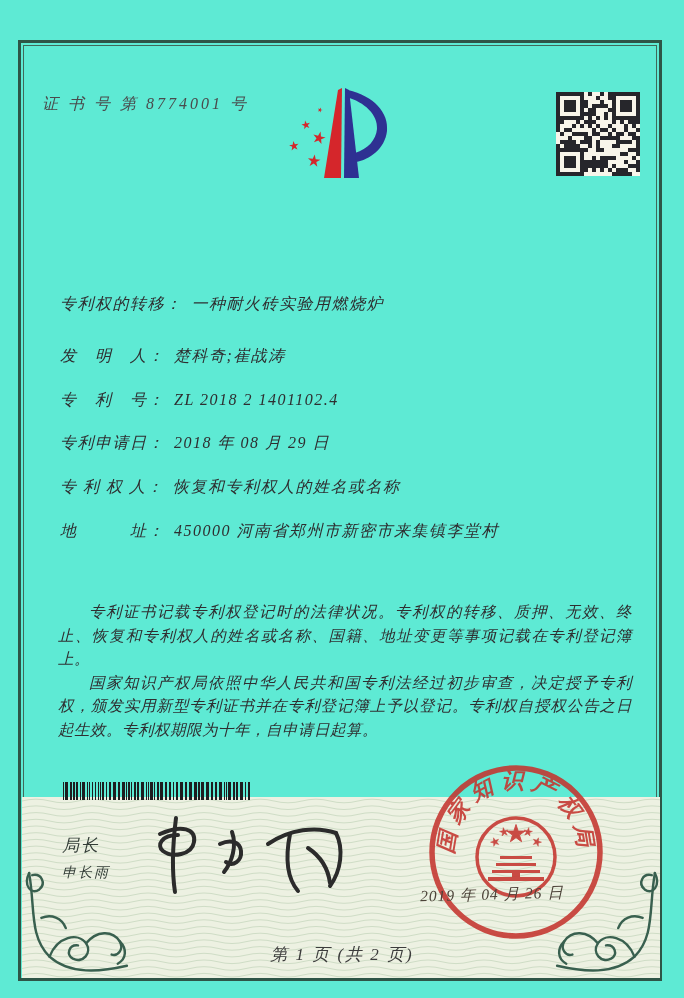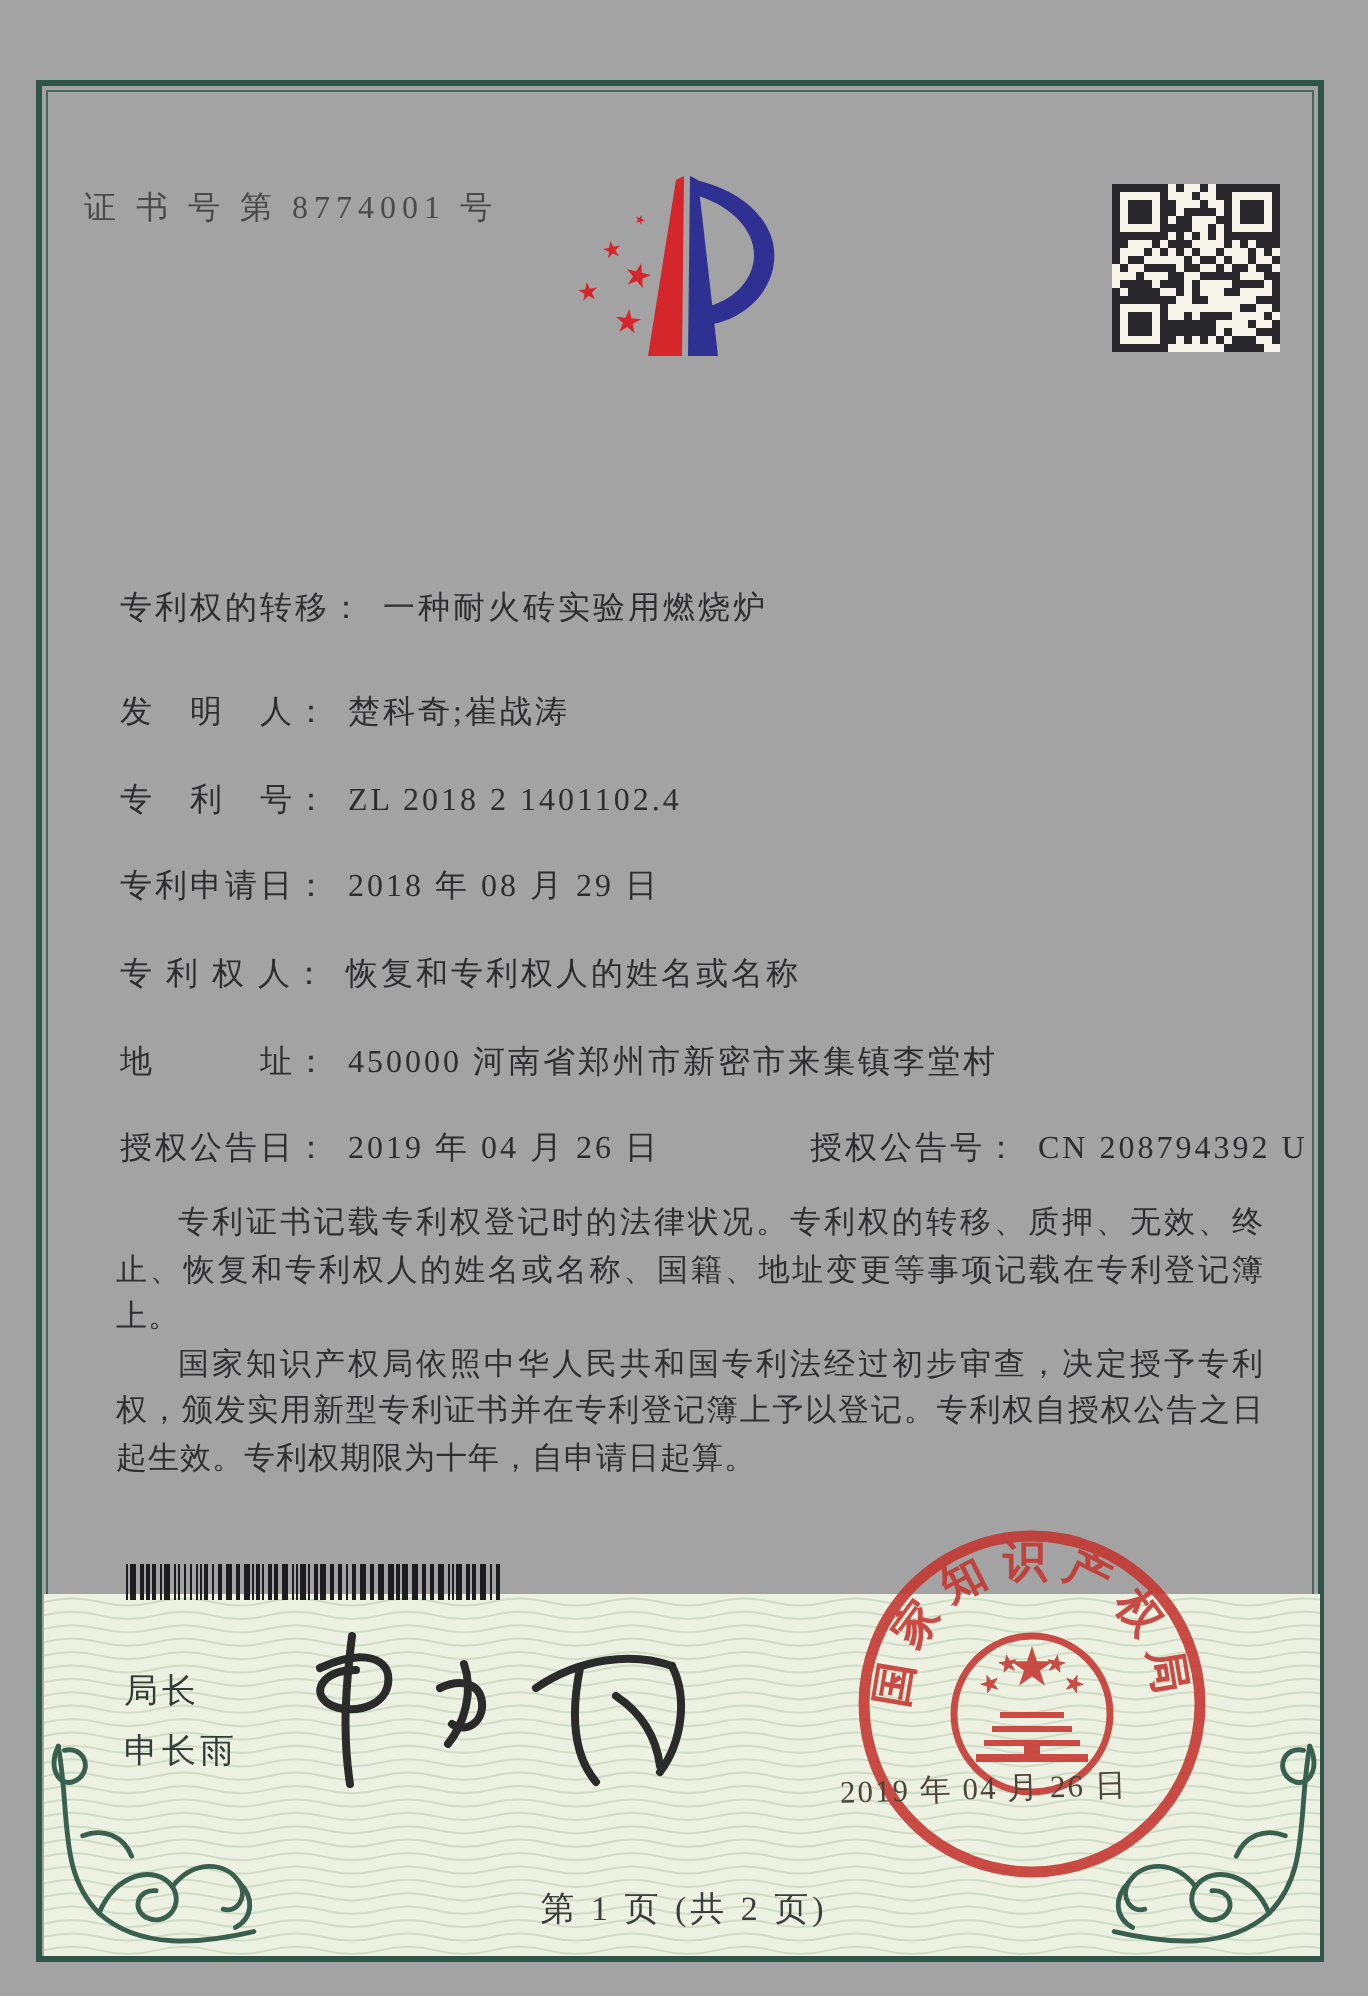--- a/index.html
+++ b/index.html
@@ -1,21 +1,21 @@
 <!DOCTYPE html>
 <html><head>
 <meta charset="utf-8">
 <style>
   html,body{margin:0;padding:0;}
   body{
     width:684px;height:998px;position:relative;overflow:hidden;
     background:#f9f6eb;
     font-family:"Liberation Serif","DejaVu Serif",serif;
   }
-  .paper{position:absolute;inset:0;background:#a3a3a3;}
+  .paper{position:absolute;inset:0;background:#5eead4;font-style:italic;}
   
   .frame-outer{position:absolute;left:18px;top:40px;right:22px;bottom:17px;
     border:3px solid #2e5547;}
   .frame-inner{position:absolute;inset:2px;border:1px solid #41685a;}
   
   #waves{position:absolute;left:22px;top:797px;width:638px;height:181px;}
   .flourish{position:absolute;width:112px;height:112px;}
   .flourish.left{left:21px;top:867px;}
   .flourish.right{left:551px;top:867px;transform:scaleX(-1);}
   .cert-no{position:absolute;left:42px;top:94px;font-size:16px;letter-spacing:3px;color:#4a4a4c;}
@@ -25,21 +25,21 @@
     font-size:39px;letter-spacing:9px;color:#39393b;}
   .field-row{position:absolute;left:60px;font-size:16px;color:#2e2e30;letter-spacing:1.5px;white-space:nowrap;}
   .field-row .val{margin-left:9px;}
   .grant-no-pair{position:absolute;left:345px;top:0;}
   .paras{position:absolute;left:58px;top:600px;width:574px;font-size:15.5px;
     line-height:23.5px;color:#2f2f31;text-align:justify;letter-spacing:0.5px;}
   .paras p{margin:0;text-indent:2em;}
   #barcode{position:absolute;left:62px;top:781px;width:190px;height:20px;}
   .officer-title{position:absolute;left:62px;top:834px;font-size:17px;letter-spacing:2px;color:#333d37;
     font-family:"Liberation Sans","DejaVu Sans",sans-serif;}
-  .officer-name{position:absolute;left:62px;top:864px;font-size:17px;letter-spacing:2px;color:#333d37;
+  .officer-name{position:absolute;left:62px;top:864px;font-size:14px;letter-spacing:2px;color:#333d37;
     font-family:"Liberation Sans","DejaVu Sans",sans-serif;}
   #signature{position:absolute;left:140px;top:804px;width:215px;height:96px;}
   #seal{position:absolute;left:424px;top:760px;width:184px;height:184px;}
   .seal-date{position:absolute;left:420px;top:884px;width:180px;font-size:15.5px;
     color:#4c4339;letter-spacing:1px;transform:rotate(-1.5deg);white-space:nowrap;}
   .page-footer{position:absolute;left:0;top:943px;width:100%;text-align:center;
     font-size:17px;color:#3c3c3c;letter-spacing:2px;}
   .hidden-defs{position:absolute;width:0;height:0;overflow:hidden;}
 </style>
 </head>
@@ -380,26 +380,20 @@
   </div>
   <div class="field-row" style="top:433px">
     <span class="lbl">专利申请日：</span><span class="val">2018 年 08 月 29 日</span>
   </div>
   <div class="field-row" style="top:477px">
     <span class="lbl">专 利 权 人：</span><span class="val">恢复和专利权人的姓名或名称</span>
   </div>
   <div class="field-row" style="top:521px">
     <span class="lbl">地　　　址：</span><span class="val">450000 河南省郑州市新密市来集镇李堂村</span>
   </div>
-  <div class="field-row" style="top:564px">
-    <span class="lbl">授权公告日：</span><span class="val">2019 年 04 月 26 日</span>
-    <span class="grant-no-pair">
-      <span class="lbl">授权公告号：</span><span class="val">CN 208794392 U</span>
-    </span>
-  </div>
 
   <div class="paras">
     <p>专利证书记载专利权登记时的法律状况。专利权的转移、质押、无效、终止、恢复和专利权人的姓名或名称、国籍、地址变更等事项记载在专利登记簿上。</p>
     <p>国家知识产权局依照中华人民共和国专利法经过初步审查，决定授予专利权，颁发实用新型专利证书并在专利登记簿上予以登记。专利权自授权公告之日起生效。专利权期限为十年，自申请日起算。</p>
   </div>
 
   <svg id="barcode" viewBox="0 0 190 20" preserveAspectRatio="none">
       <rect x="1" y="1" width="1" height="18" fill="#1d1d1f"></rect>
       <rect x="3" y="1" width="3" height="18" fill="#1d1d1f"></rect>
       <rect x="8" y="1" width="2" height="18" fill="#1d1d1f"></rect>

